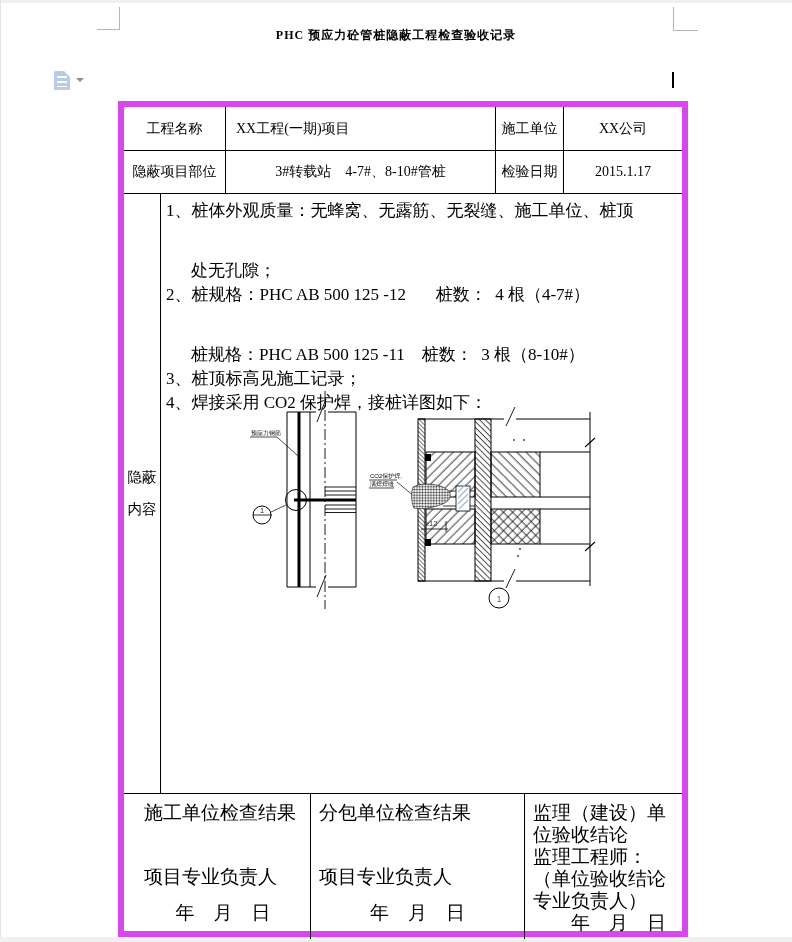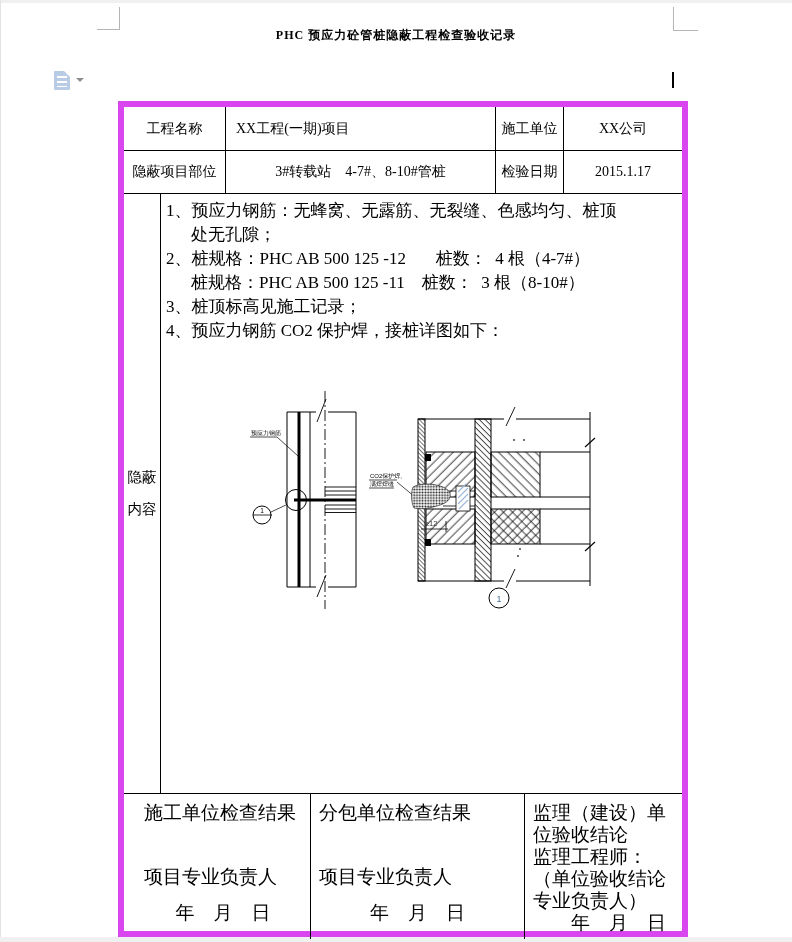--- a/index.html
+++ b/index.html
@@ -41,21 +41,21 @@
   .hdr .r1{height:43px;}
   .hdr .val-left{justify-content:flex-start;padding-left:10px;}
 
   .mid{display:flex;height:600px;border-bottom:1px solid #000;box-sizing:border-box;}
   .mid-label{width:37px;border-right:1px solid #000;box-sizing:border-box;
              display:flex;flex-direction:column;align-items:center;justify-content:center;
              gap:17px;font-size:14.5px;line-height:15px;}
   .mid-content{position:relative;flex:1;}
   .list{padding:5px 2px 0 5px;font-size:17px;line-height:24px;}
   .list .line{white-space:pre;}
-  .list .cont{padding-left:25px;}
+  .list .cont{padding-left:25px;margin-top:36px;}
 
   .ftr{display:grid;grid-template-columns:175px 214px 1fr;height:145px;font-size:19px;padding-left:12px;}
   .ftr .fcell{border-right:1px solid #000;box-sizing:border-box;padding:8px 8px 0 8px;line-height:22px;}
   .ftr .fcell.last{border-right:none;}
   .ftr .signer{margin-top:42px;}
   .ftr .date{margin-top:14px;text-align:center;white-space:pre;}
   .ftr .c3-line1{}
   .ftr .date3{margin-top:0;text-align:center;padding-left:30px;white-space:pre;}
 
   .diagram-svg{position:absolute;left:67px;top:185px;width:390px;height:245px;}
@@ -98,26 +98,26 @@
       <div class="cell r1 last">2015.1.17</div>
     </div>
 
     <div class="mid">
       <div class="mid-label">
         <span>隐蔽</span>
         <span>内容</span>
       </div>
       <div class="mid-content">
         <div class="list">
-          <div class="line"><span>1、</span><span>预应力钢筋：无蜂窝、无露筋、无裂缝、色感均匀、桩顶</span></div>
+          <div class="line"><span>1、</span><span>桩体外观质量：无蜂窝、无露筋、无裂缝、施工单位、桩顶</span></div>
           <div class="line cont"><span>处无孔隙；</span></div>
           <div class="line"><span>2、</span><span>桩规格：PHC AB 500 125 -12       桩数：  4 根（4-7#）</span></div>
           <div class="line cont"><span>桩规格：PHC AB 500 125 -11    桩数：  3 根（8-10#）</span></div>
           <div class="line"><span>3、</span><span>桩顶标高见施工记录；</span></div>
-          <div class="line"><span>4、</span><span>预应力钢筋 CO2 保护焊，接桩详图如下：</span></div>
+          <div class="line"><span>4、</span><span>焊接采用 CO2 保护焊，接桩详图如下：</span></div>
         </div>
 
         <svg class="diagram-svg" viewBox="0 0 390 245">
           <defs>
             <pattern id="pSlash" width="6.5" height="6.5" patternUnits="userSpaceOnUse" patternTransform="rotate(45)">
               <line x1="3" y1="-1" x2="3" y2="7.5" stroke="#000" stroke-width="0.75"></line>
             </pattern>
             <pattern id="pBack" width="6.5" height="6.5" patternUnits="userSpaceOnUse" patternTransform="rotate(-45)">
               <line x1="3" y1="-1" x2="3" y2="7.5" stroke="#000" stroke-width="0.75"></line>
             </pattern>

